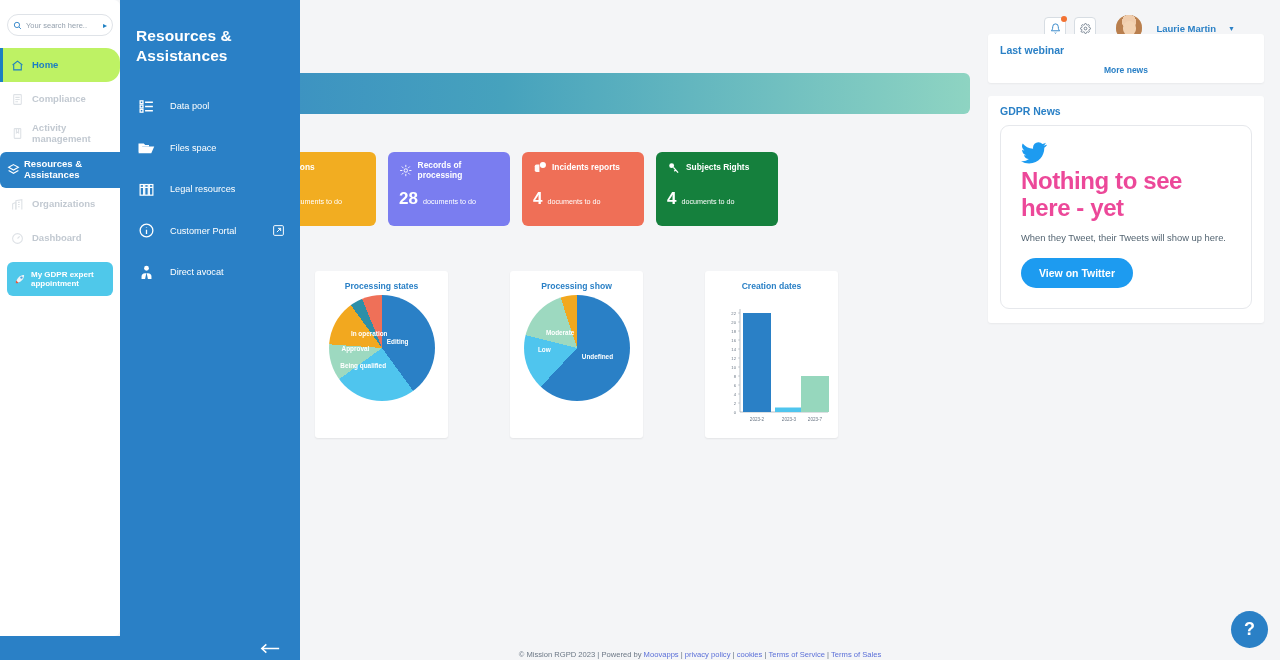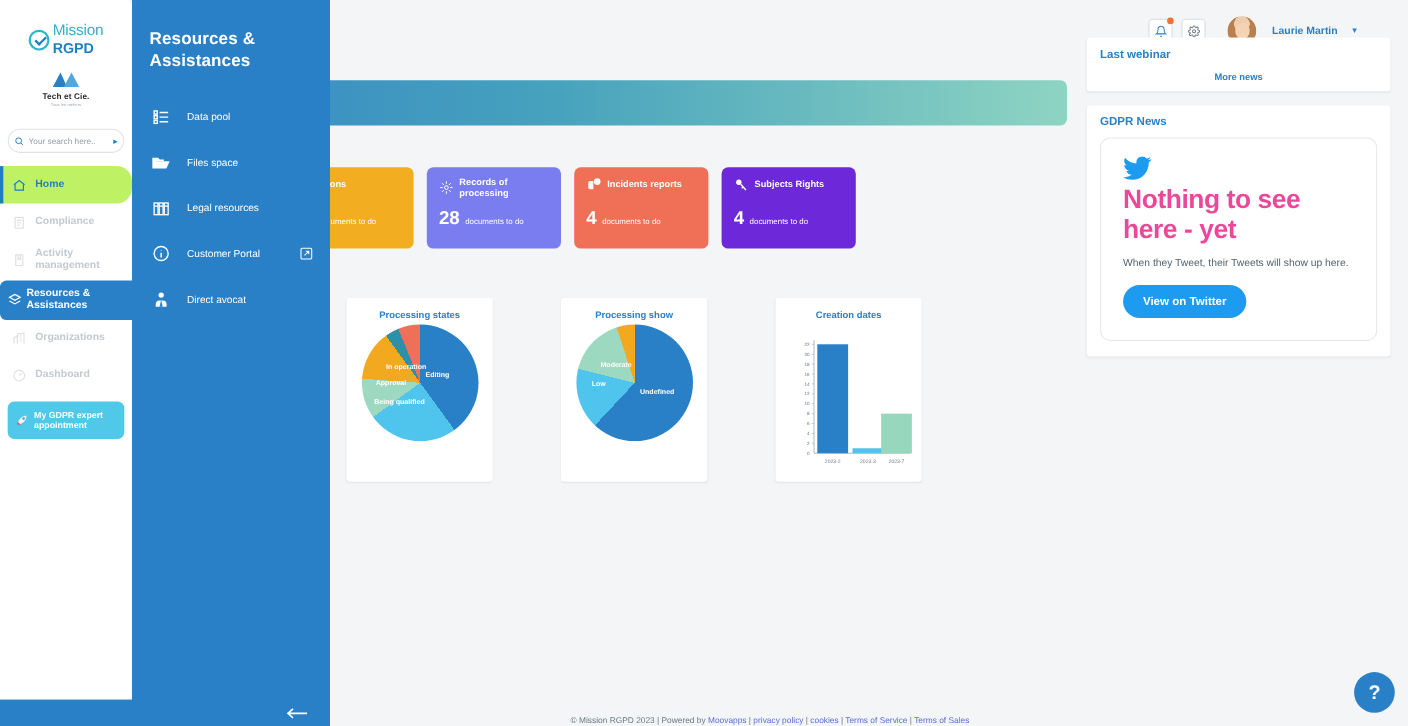--- a/index.html
+++ b/index.html
@@ -254,21 +254,21 @@
             <circle cx="17" cy="7" r="5.2"></circle>
           </svg>
           <span class="kpi-title">Incidents reports</span>
         </div>
         <div class="kpi-foot">
           <span class="kpi-num">4</span>
           <span class="kpi-sub">documents to do</span>
         </div>
       </div>
 
-      <div class="kpi" style="background:#6d28d9">
+      <div class="kpi" style="background:#15803d">
         <div class="kpi-head">
           <svg width="14" height="14" viewBox="0 0 24 24" fill="none" stroke="#fff" stroke-width="2.2">
             <circle cx="8" cy="8" r="4.2" fill="#fff" stroke="none"></circle>
             <path d="M11 11l8 9M15 15l-2.5 2.5"></path>
           </svg>
           <span class="kpi-title">Subjects Rights</span>
         </div>
         <div class="kpi-foot">
           <span class="kpi-num">4</span>
           <span class="kpi-sub">documents to do</span>
@@ -377,37 +377,20 @@
           <path d="M23.6 2.4c-.9.4-1.8.7-2.8.8 1-.6 1.8-1.6 2.1-2.7-.9.6-2 1-3.1 1.2A4.9 4.9 0 0016 0a4.9 4.9 0 00-4.9 4.9c0 .4 0 .8.1 1.1C7.1 5.8 3.8 4 1.6 1.2A4.9 4.9 0 003.1 7.7 4.8 4.8 0 011 7.1v.1c0 2.4 1.7 4.4 3.9 4.8a5 5 0 01-2.2.1 4.9 4.9 0 004.6 3.4A9.9 9.9 0 010 17.5 14 14 0 007.5 19.7c9.1 0 14-7.5 14-14v-.6c1-.7 1.8-1.6 2.5-2.6z"></path>
         </svg>
         <div class="tw-head">Nothing to see here - yet</div>
         <div class="tw-sub">When they Tweet, their Tweets will show up here.</div>
         <button class="tw-btn">View on Twitter</button>
       </div>
     </div>
   </div>
 
   <div class="rail">
-    <div class="brand">
-      <div class="brand-logo">
-        <span class="brand-check"></span>
-        <span class="brand-words">
-          <span class="brand-l1">Mission</span><br>
-          <span class="brand-l2">RGPD</span>
-        </span>
-      </div>
-      <div class="company">
-        <svg class="company-mark" width="28" height="16" viewBox="0 0 28 16">
-          <path d="M2 15 L9 2 L15 15 Z" fill="#2a80c6"></path>
-          <path d="M12 15 L19 2 L26 15 Z" fill="#4fa8e0"></path>
-        </svg>
-        <div class="company-name">Tech et Cie.</div>
-        <div class="company-tag">Tous les métiers</div>
-      </div>
-    </div>
 
     <div class="search">
       <svg width="9" height="9" viewBox="0 0 24 24" fill="none" stroke="#2a80c6" stroke-width="2.4" class="search-go">
         <circle cx="10.5" cy="10.5" r="7"></circle>
           <path d="M16 16l5 5"></path>
       </svg>
       <input type="text" placeholder="Your search here.." style="">
       <span class="search-go">▸</span>
     </div>
 

